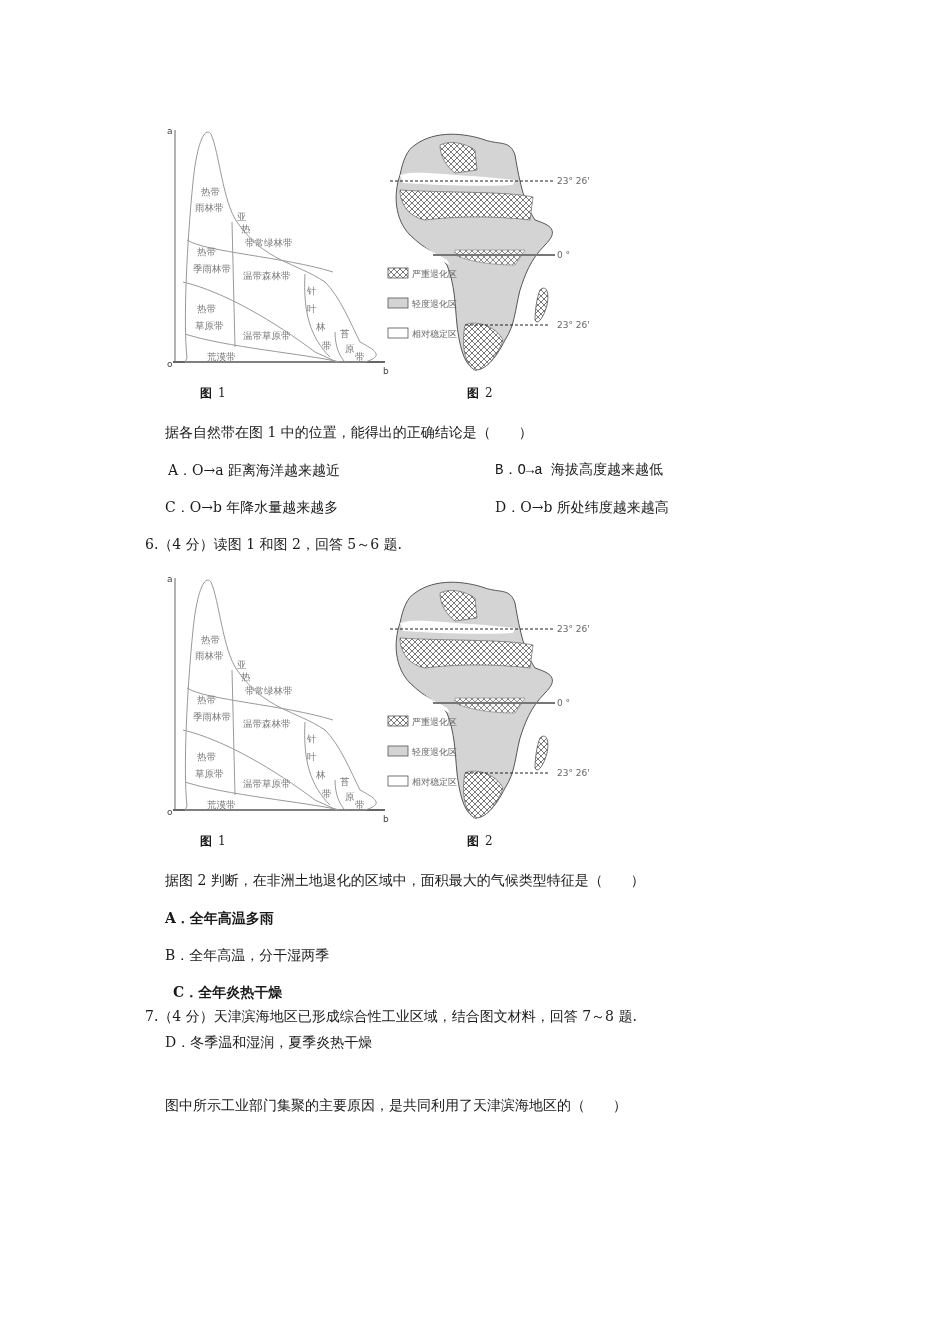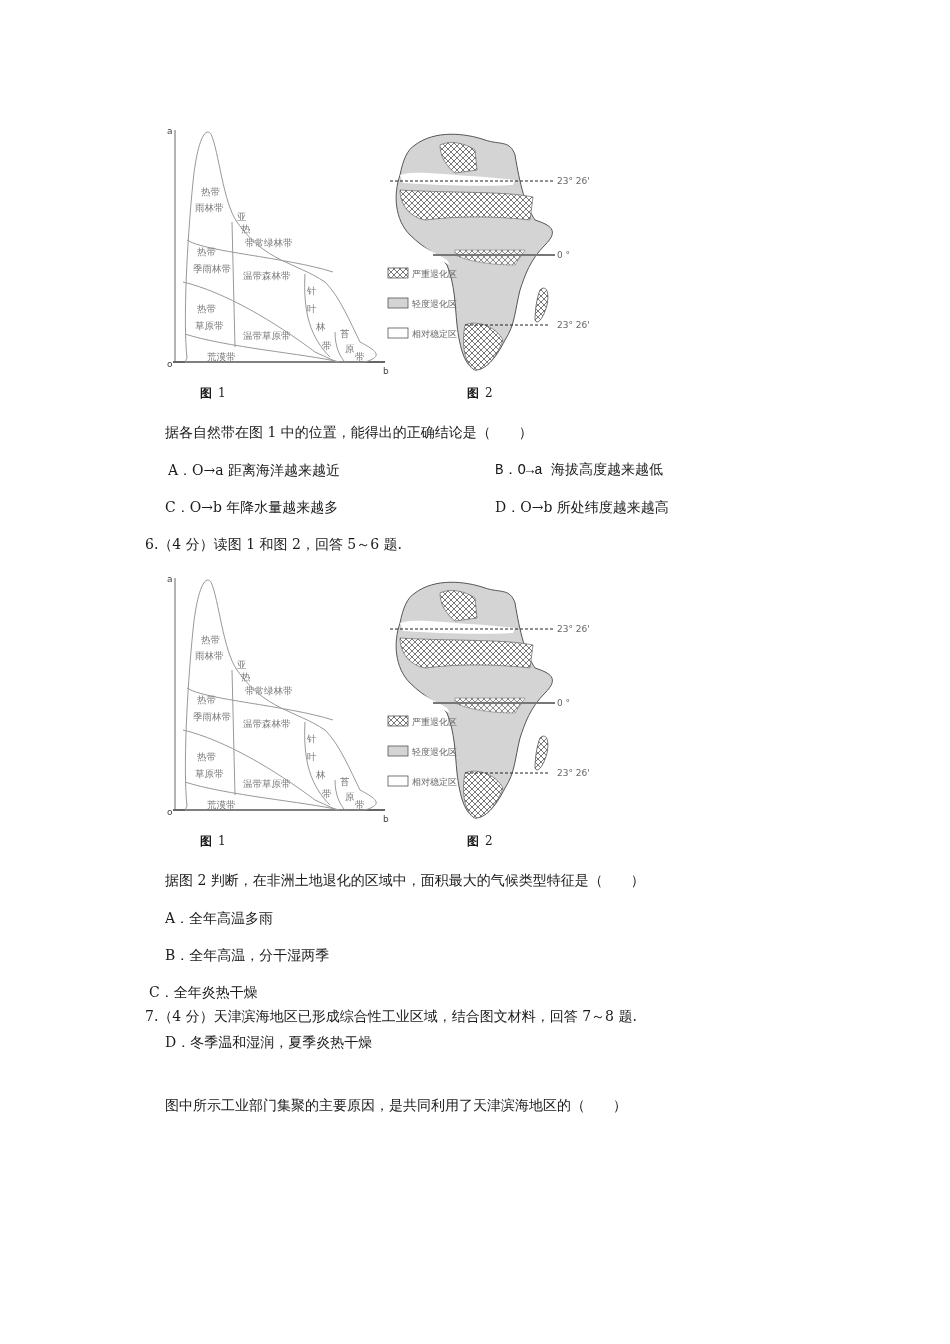--- a/index.html
+++ b/index.html
@@ -170,19 +170,19 @@
 </div>
 
 <div class="abs cap" style="left:200px; top:833px;">
   <span>图</span><span class="num">1</span>
 </div>
 <div class="abs cap" style="left:467px; top:833px;">
   <span>图</span><span class="num">2</span>
 </div>
 
 <div class="abs txt" style="left:165px; top:870px;">据图 2 判断，在非洲土地退化的区域中，面积最大的气候类型特征是（　　）</div>
-<div class="abs txt" style="left:165px; top:908px;">A．全年高温多雨</div>
+<div class="abs txt" style="left:165px; top:908px;font-weight:bold;">A．全年高温多雨</div>
 <div class="abs txt" style="left:165px; top:945px;">B．全年高温，分干湿两季</div>
-<div class="abs txt" style="left:149px; top:982px;">C．全年炎热干燥</div>
+<div class="abs txt" style="left:173px; top:982px;font-weight:bold;">C．全年炎热干燥</div>
 <div class="abs txt" style="left:165px; top:1020px;margin-top:12px;">D．冬季温和湿润，夏季炎热干燥</div>
 
 <div class="abs txt" style="left:145px; top:1006px;">7.（4 分）天津滨海地区已形成综合性工业区域，结合图文材料，回答 7～8 题.</div>
 <div class="abs txt" style="left:165px; top:1095px;text-align:center;">图中所示工业部门集聚的主要原因，是共同利用了天津滨海地区的（　　）</div>
 
 </body></html>

